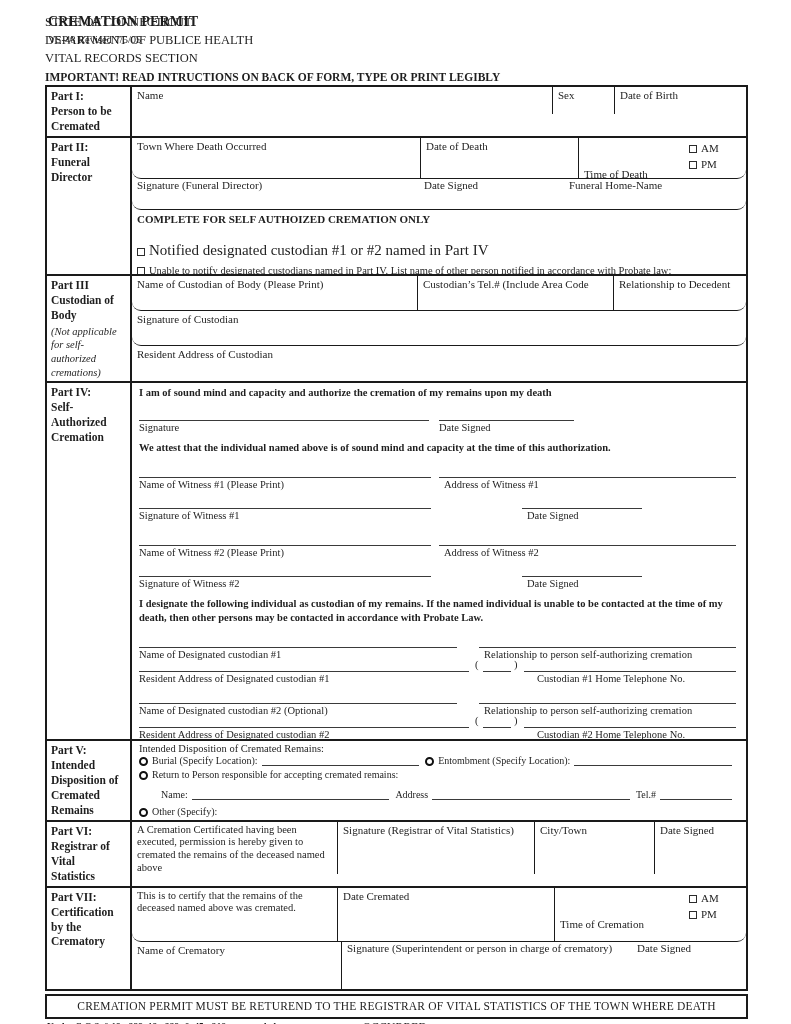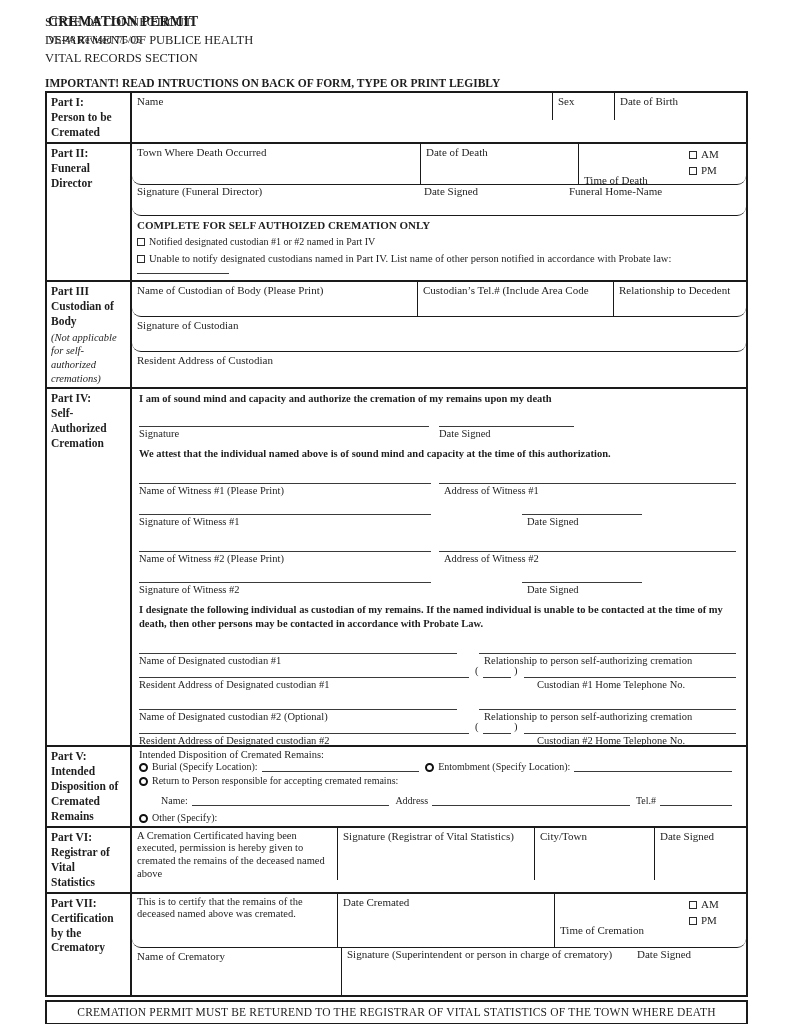--- a/index.html
+++ b/index.html
@@ -6,21 +6,21 @@
   html,body { background:#e9e9e9; }
   body { font-family:"Liberation Serif","DejaVu Serif",serif; color:#1e1e1e; }
   .page { position:relative; width:791px; height:1024px; background:#ffffff; margin:0 auto; overflow:hidden; padding-top:12px; }
 
   
   .hdr { position:relative; margin:0 45px; height:56px; }
   .hdr-left { position:absolute; left:3px; top:2px; }
   .hdr-title { font-weight:bold; font-size:14px; letter-spacing:.2px; }
   .hdr-formno { font-size:10.5px; margin-top:4px; }
   .hdr-center { text-align:left; font-size:12.5px; line-height:1.45; padding-top:1px; }
-  .important { margin:9px 45px 2px; font-weight:bold; font-size:11.5px; }
+  .important { margin:3px 45px 2px; font-weight:bold; font-size:11.5px; }
 
   
   .form { margin-left:45px; width:703px; border:2px solid #1a1a1a; background:#fff; }
   .prow { display:flex; border-bottom:2px solid #1a1a1a; }
   .prow:last-child { border-bottom:none; }
   .plabel { flex:0 0 85px; width:85px; border-right:2px solid #1a1a1a; padding:2px 3px 2px 4px;
             font-weight:bold; font-size:11.5px; line-height:1.3; white-space:pre-line; }
   .plabel .note { display:block; font-weight:normal; font-style:italic; font-size:10.5px; margin-top:2px; white-space:pre-line; }
   .pcontent { flex:1; min-width:0; display:flex; flex-direction:column; }
   .subrow { display:flex; border-bottom:1.5px solid #1a1a1a;border-radius:9px; }
@@ -110,21 +110,21 @@
         <div class="subrow" style="height:31px">
           <div class="cell grow" style="position:relative">
             <span class="abs" style="left:5px">Signature (Funeral Director)</span>
             <span class="abs" style="left:292px">Date Signed</span>
             <span class="abs" style="left:437px">Funeral Home-Name</span>
           </div>
         </div>
         <div class="subrow" style="height:64px">
           <div class="cell grow">
             <div style="font-weight:bold; font-size:11px; margin-top:1px">COMPLETE FOR SELF AUTHOIZED CREMATION ONLY</div>
-            <div style="margin-top:5px; font-size:10px"><span class="cb"></span><span>Notified designated custodian #1 or #2 named in Part IV</span></div>
+            <div style="margin-top:17px; font-size:15px"><span class="cb"></span><span>Notified designated custodian #1 or #2 named in Part IV</span></div>
             <div style="margin-top:6px; font-size:10.5px"><span class="cb"></span><span>Unable to notify designated custodians named in Part IV.  List name of other person notified in accordance with Probate law:</span><span class="ul-inline" style="width:92px"></span></div>
 
           </div>
         </div>
       </div>
     </div>
 
     <div class="prow">
       <div class="plabel"><span>Part III
 Custodian of

